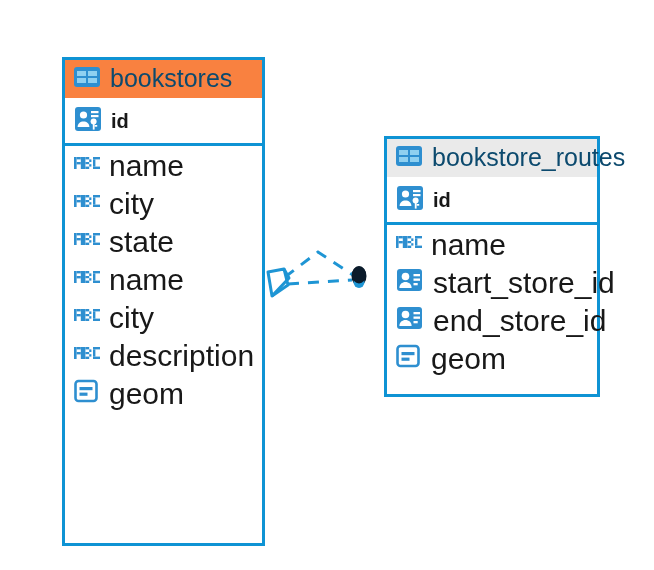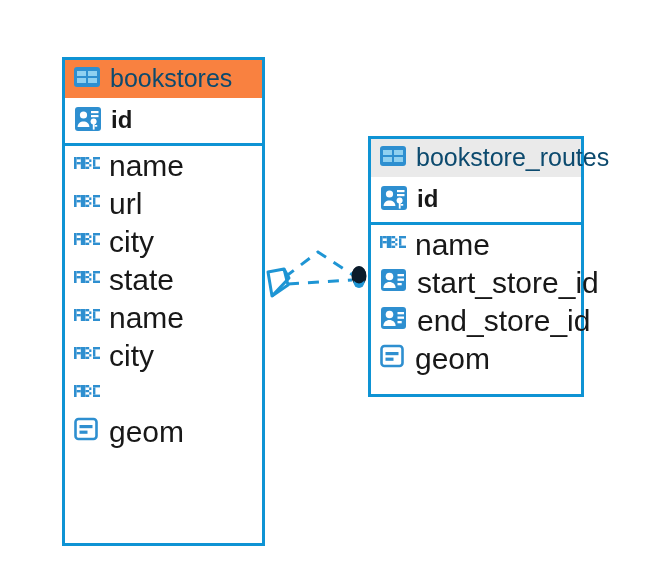--- a/index.html
+++ b/index.html
@@ -53,21 +53,21 @@
     height: 38px;
   }
   .field-label {
     font-size: 30px;
     color: #181818;
     line-height: 1.1;
     white-space: nowrap;
   }
   .field-label.bold {
     font-weight: bold;
-    font-size: 24px;
+    font-size: 20px;
   }
 
   .ic {
     flex: 0 0 auto;
     display: block;
   }
 
   
   #connector { position: absolute; left:0; top:0; z-index: 2; }
 </style>
@@ -142,42 +142,20 @@
             <rect x="11.4" y="12.6" width="3.8" height="2.4"></rect>
             <rect x="19" y="3" width="7" height="2.4"></rect>
             <rect x="19" y="5.4" width="2.4" height="7.2"></rect>
             <rect x="19" y="12.6" width="7" height="2.4"></rect>
           </g>
         </svg>
       </span>
       <span class="field-label">name</span>
     </div>
 
-    <div class="field-row">
-      <span class="ic">
-        <svg width="26" height="18" viewBox="0 0 26 18">
-            <g fill="#2E8FD0">
-          <rect x="0" y="3" width="2.6" height="12"></rect>
-              <rect x="2.6" y="3" width="4.2" height="2.4"></rect>
-              <rect x="6.8" y="3" width="2.4" height="12"></rect>
-              <rect x="2.6" y="8" width="4.2" height="2.4"></rect>
-          <rect x="8.8" y="3" width="2.6" height="12"></rect>
-              <rect x="11.4" y="3" width="3.8" height="2.4"></rect>
-              <rect x="15.2" y="5.4" width="2.2" height="2.6"></rect>
-              <rect x="11.4" y="8" width="3.8" height="2.2"></rect>
-              <rect x="15.2" y="10.2" width="2.2" height="2.4"></rect>
-              <rect x="11.4" y="12.6" width="3.8" height="2.4"></rect>
-          <rect x="19" y="3" width="7" height="2.4"></rect>
-              <rect x="19" y="5.4" width="2.4" height="7.2"></rect>
-              <rect x="19" y="12.6" width="7" height="2.4"></rect>
-        </g>
-          </svg>
-      </span>
-      <span class="field-label">url</span>
-    </div>
 
     <div class="field-row">
       <span class="ic">
         <svg width="26" height="18" viewBox="0 0 26 18">
             <g fill="#2E8FD0">
           <rect x="0" y="3" width="2.6" height="12"></rect>
               <rect x="2.6" y="3" width="4.2" height="2.4"></rect>
               <rect x="6.8" y="3" width="2.4" height="12"></rect>
               <rect x="2.6" y="8" width="4.2" height="2.4"></rect>
           <rect x="8.8" y="3" width="2.6" height="12"></rect>
@@ -279,36 +257,37 @@
               <rect x="15.2" y="5.4" width="2.2" height="2.6"></rect>
               <rect x="11.4" y="8" width="3.8" height="2.2"></rect>
               <rect x="15.2" y="10.2" width="2.2" height="2.4"></rect>
               <rect x="11.4" y="12.6" width="3.8" height="2.4"></rect>
           <rect x="19" y="3" width="7" height="2.4"></rect>
               <rect x="19" y="5.4" width="2.4" height="7.2"></rect>
               <rect x="19" y="12.6" width="7" height="2.4"></rect>
         </g>
           </svg>
       </span>
+      <span class="field-label">description</span>
     </div>
 
     <div class="field-row">
       <span class="ic">
         <svg width="26" height="24" viewBox="0 0 26 24">
           <rect x="1.5" y="2" width="21" height="20" rx="3" fill="#ffffff" stroke="#2E8FD0" stroke-width="2.6"></rect>
           <rect x="5.5" y="8" width="13" height="3.2" fill="#2E8FD0"></rect>
           <rect x="5.5" y="13.6" width="8" height="3.2" fill="#2E8FD0"></rect>
         </svg>
       </span>
       <span class="field-label">geom</span>
     </div>
   </div>
 </div>
 
-<div class="er-table" id="table-bookstore-routes" style="left:368px; top:136px; width:216px; height:261px;">
+<div class="er-table" id="table-bookstore-routes" style="left:384px; top:136px; width:216px; height:261px;">
 
   <div class="tbl-header header-gray">
     <span class="ic">
       <svg width="28" height="24" viewBox="0 0 28 24">
         <rect x="1" y="2" width="26" height="20" rx="3" fill="#2E8FD0"></rect>
         <rect x="4" y="6" width="9" height="5" fill="#8FD0F0"></rect>
         <rect x="15" y="6" width="9" height="5" fill="#8FD0F0"></rect>
         <rect x="4" y="13" width="9" height="5" fill="#8FD0F0"></rect>
         <rect x="15" y="13" width="9" height="5" fill="#8FD0F0"></rect>
       </svg>

